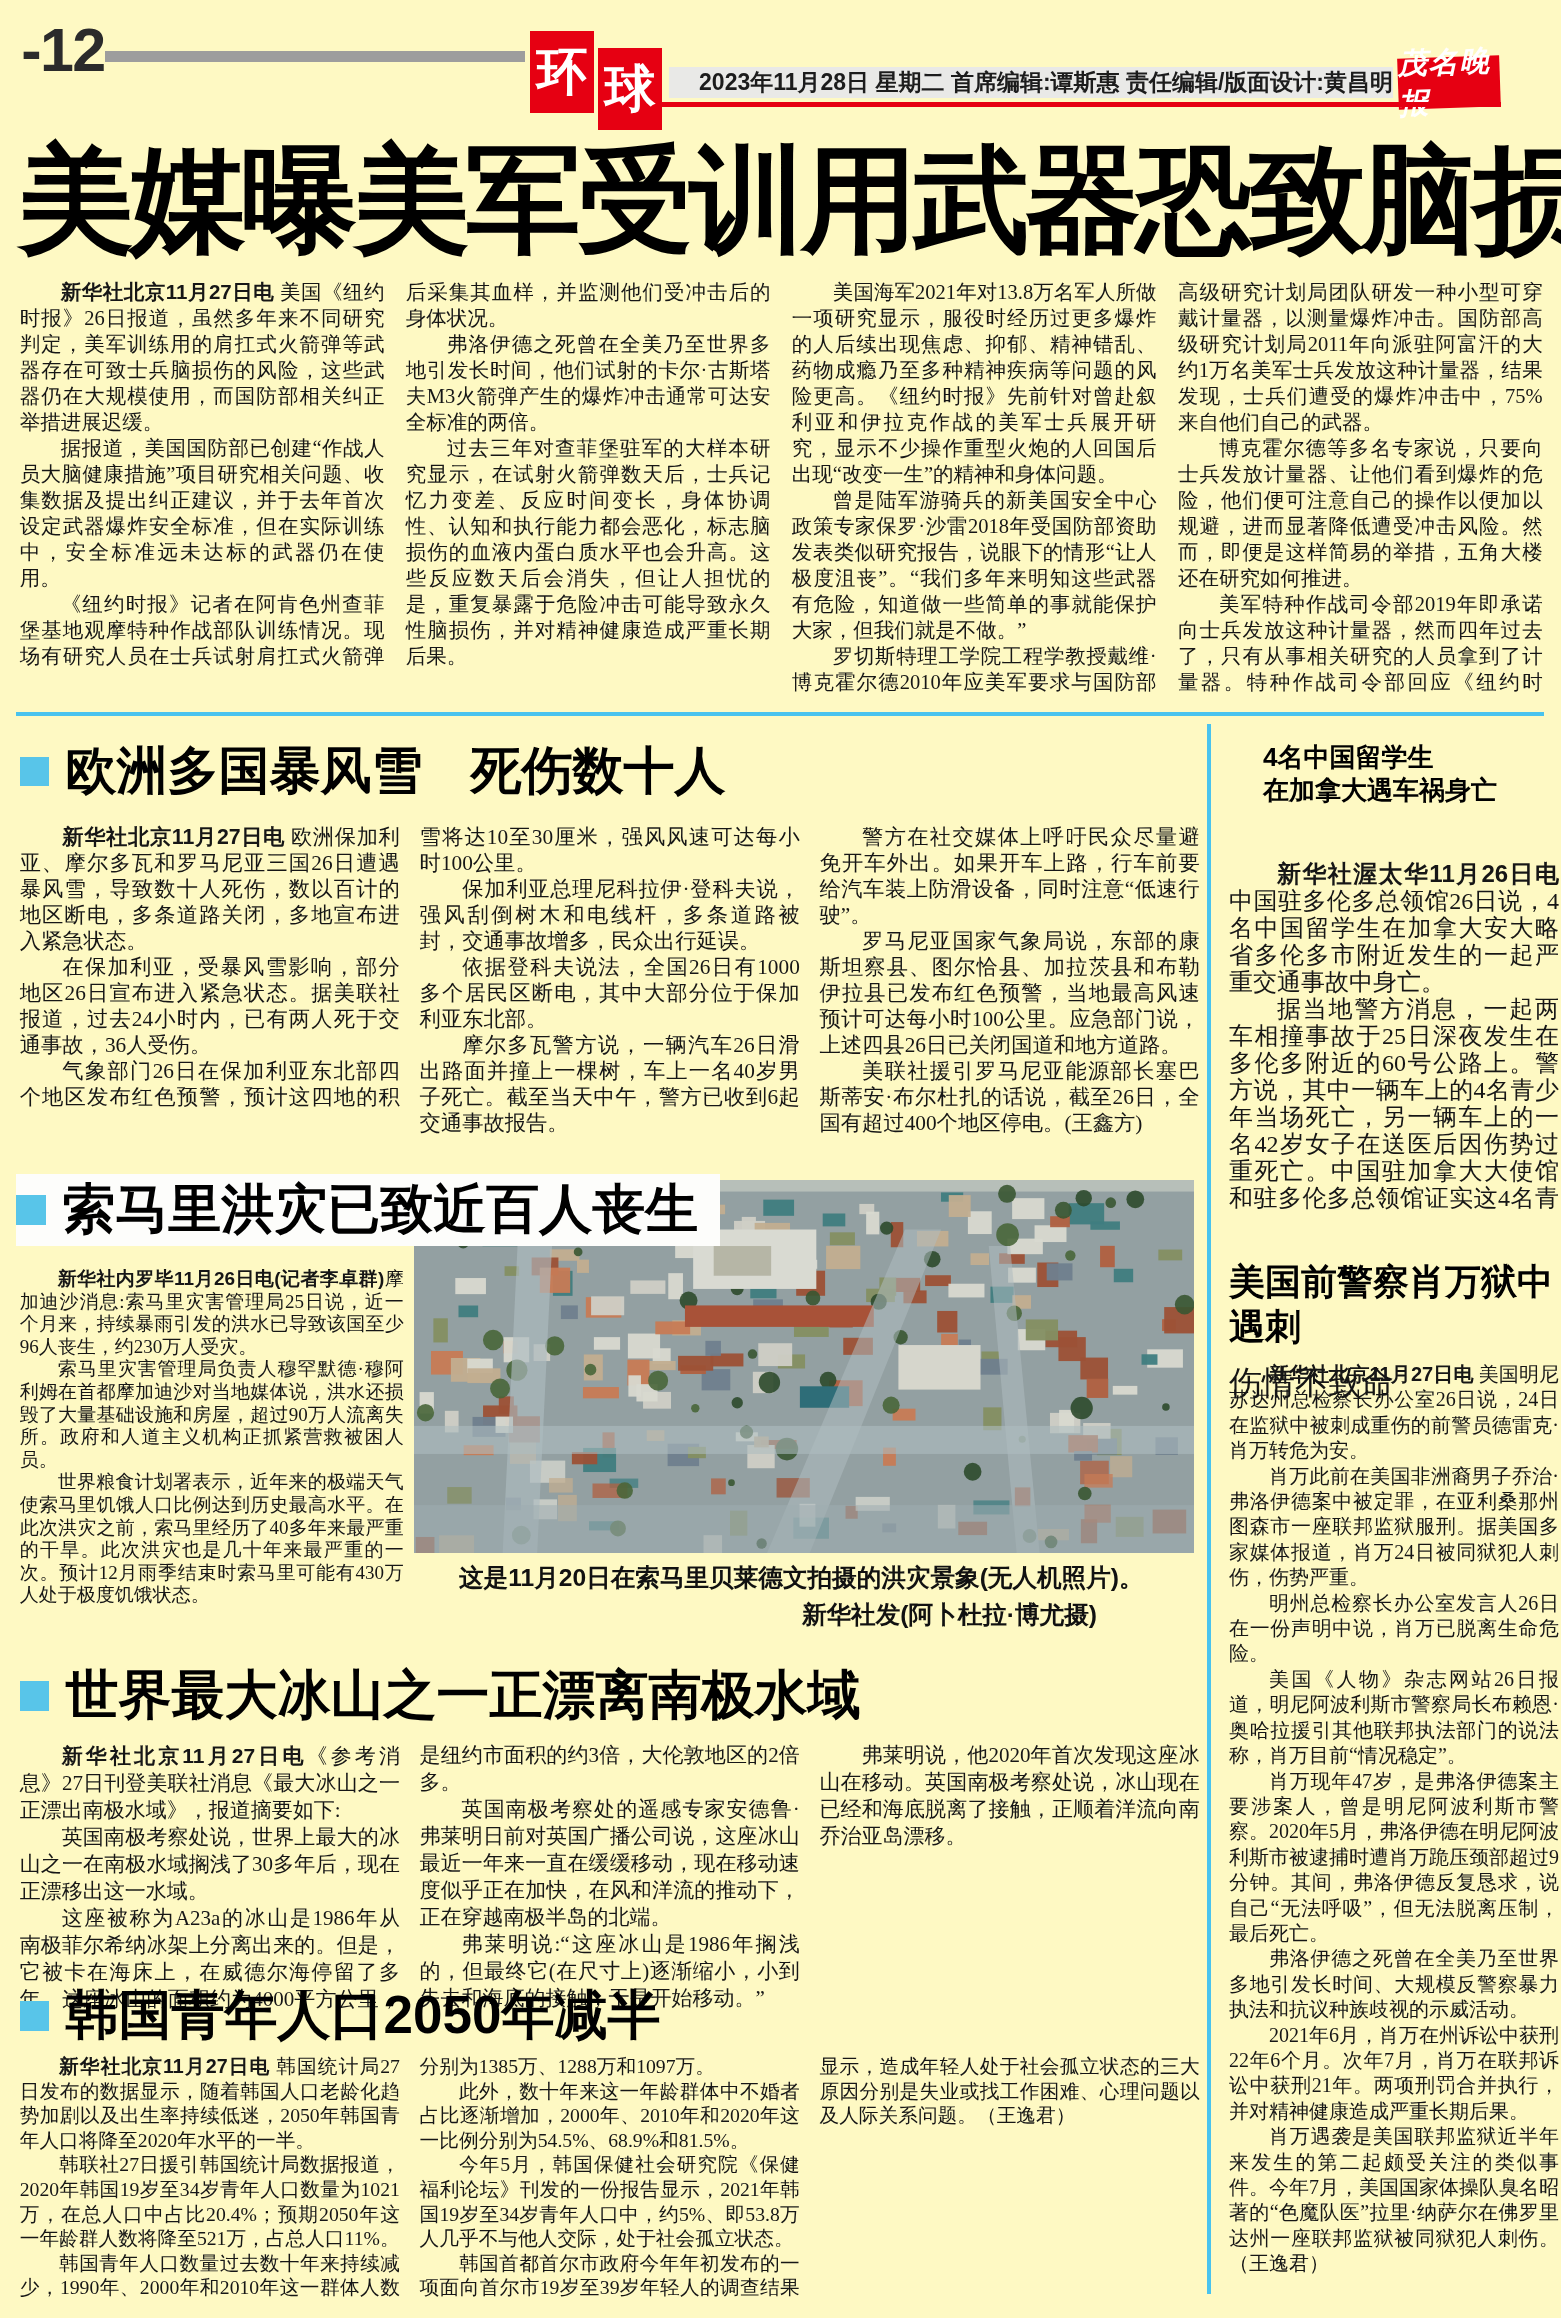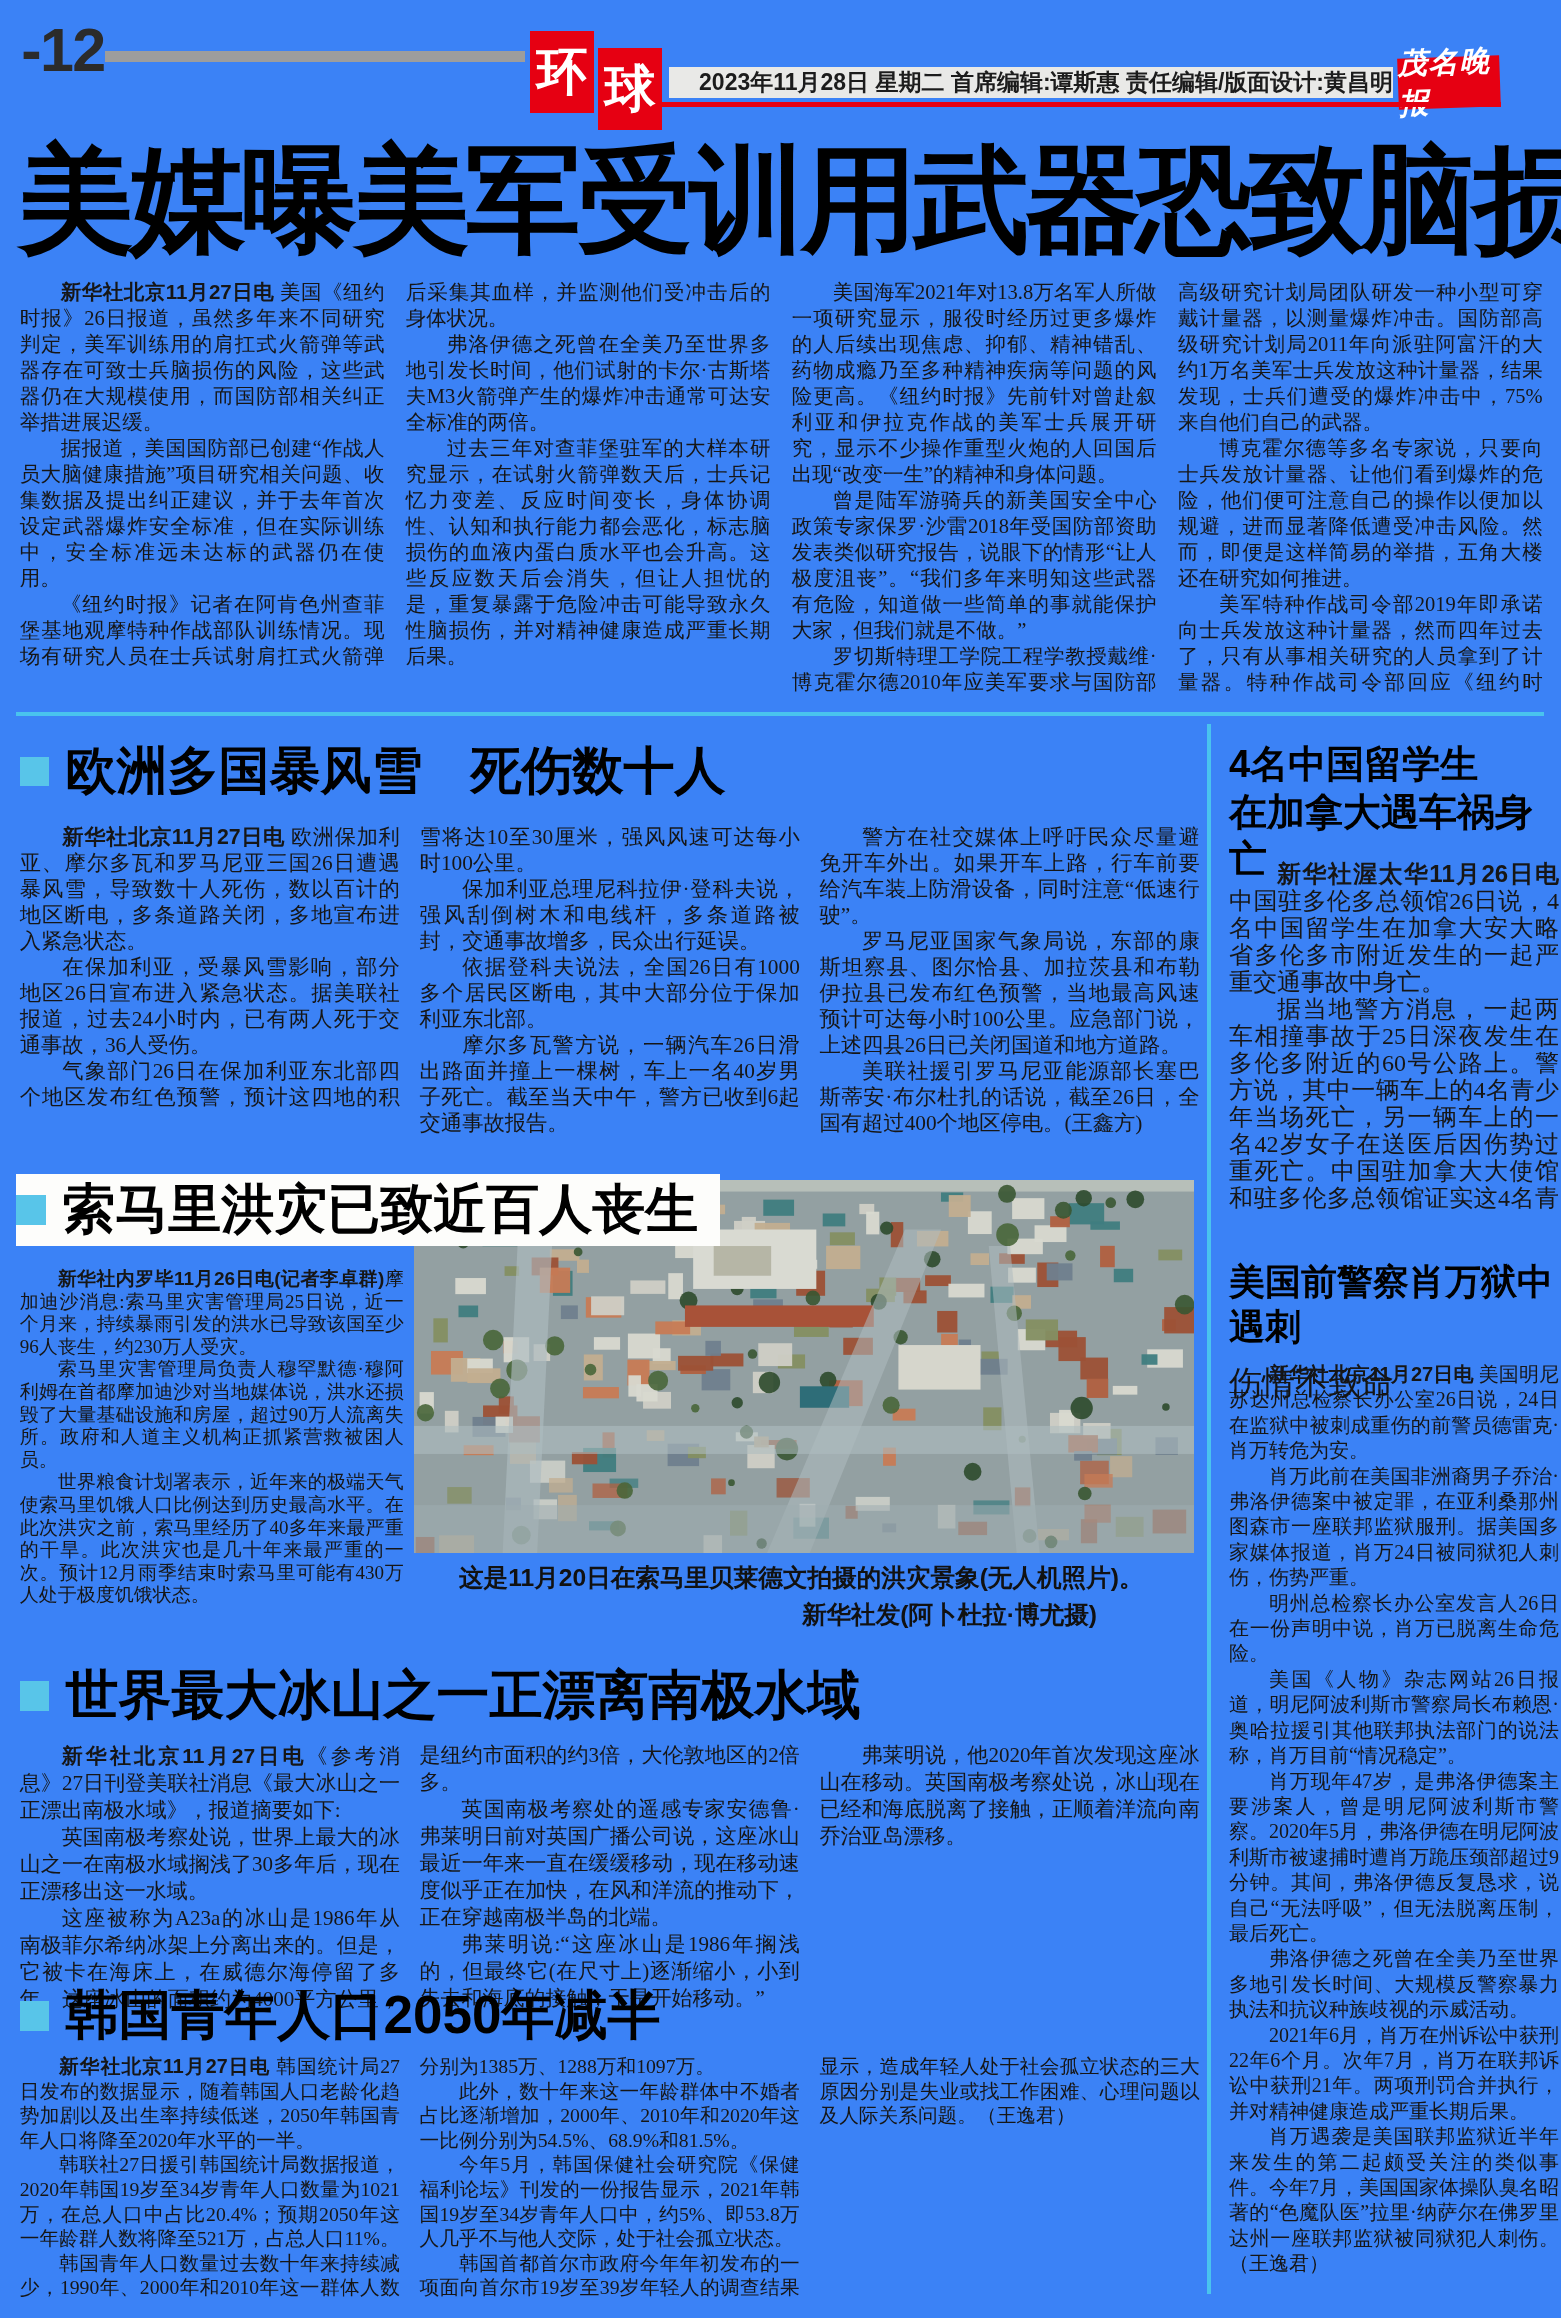--- a/index.html
+++ b/index.html
@@ -1,17 +1,17 @@
 <!DOCTYPE html>
 <html lang="zh" style="font-size:13px"><head>
 <meta charset="utf-8">
 <style>
   html,body{margin:0;padding:0;background:#ffffff;}
   #page{
-    position:relative;width:1562px;height:2319px;background:#3b82f6;
+    position:relative;width:1562px;height:2319px;background:#fef9c3;
     overflow:hidden;color:#141414;
     font-family:"Liberation Serif","DejaVu Serif",serif;
   }
   .abs{position:absolute;}
   
   .page-num{font-family:"Liberation Sans",sans-serif;font-weight:bold;font-size:61px;color:#2b2b2b;letter-spacing:-1.6px;}
   .head-rule{background:#9d9d9d;height:10.7px;}
   .sec-badge{width:64px;height:82px;background:#e60012;color:#fff;
     font-family:"Liberation Serif",serif;font-weight:bold;font-size:51px;
     display:flex;align-items:center;justify-content:center;}
@@ -103,21 +103,21 @@
         <p class="para">气象部门26日在保加利亚东北部四个地区发布红色预警，预计这四地的积雪将达10至30厘米，强风风速可达每小时100公里。</p>
         <p class="para">保加利亚总理尼科拉伊·登科夫说，强风刮倒树木和电线杆，多条道路被封，交通事故增多，民众出行延误。</p>
         <p class="para">依据登科夫说法，全国26日有1000多个居民区断电，其中大部分位于保加利亚东北部。</p>
         <p class="para">摩尔多瓦警方说，一辆汽车26日滑出路面并撞上一棵树，车上一名40岁男子死亡。截至当天中午，警方已收到6起交通事故报告。</p>
         <p class="para">警方在社交媒体上呼吁民众尽量避免开车外出。如果开车上路，行车前要给汽车装上防滑设备，同时注意“低速行驶”。</p>
         <p class="para">罗马尼亚国家气象局说，东部的康斯坦察县、图尔恰县、加拉茨县和布勒伊拉县已发布红色预警，当地最高风速预计可达每小时100公里。应急部门说，上述四县26日已关闭国道和地方道路。</p>
         <p class="para">美联社援引罗马尼亚能源部长塞巴斯蒂安·布尔杜扎的话说，截至26日，全国有超过400个地区停电。(王鑫方)</p>
       </div>
   </div>
 
-  <div class="abs side-title" style="left:1229px;top:741px;font-size:38px;">
+  <div class="abs side-title" style="left:1263px;top:741px;font-size:26px;">
     <div>4名中国留学生</div>
     <div>在加拿大遇车祸身亡</div>
   </div>
   <div class="abs body-text" style="left:1229px;top:860px;width:330px;height:353px;font-size:24px;line-height:27px;overflow:hidden;">
       <p class="para"><span class="dateline">新华社渥太华11月26日电</span> 中国驻多伦多总领馆26日说，4名中国留学生在加拿大安大略省多伦多市附近发生的一起严重交通事故中身亡。</p>
       <p class="para">据当地警方消息，一起两车相撞事故于25日深夜发生在多伦多附近的60号公路上。警方说，其中一辆车上的4名青少年当场死亡，另一辆车上的一名42岁女子在送医后因伤势过重死亡。中国驻加拿大大使馆和驻多伦多总领馆证实这4名青少年为中国留学生。</p>
     </div>
 
   <div class="abs somalia-title-wrap" style="left:16.4px;top:1174px;">
     <div class="sec-title t64">

